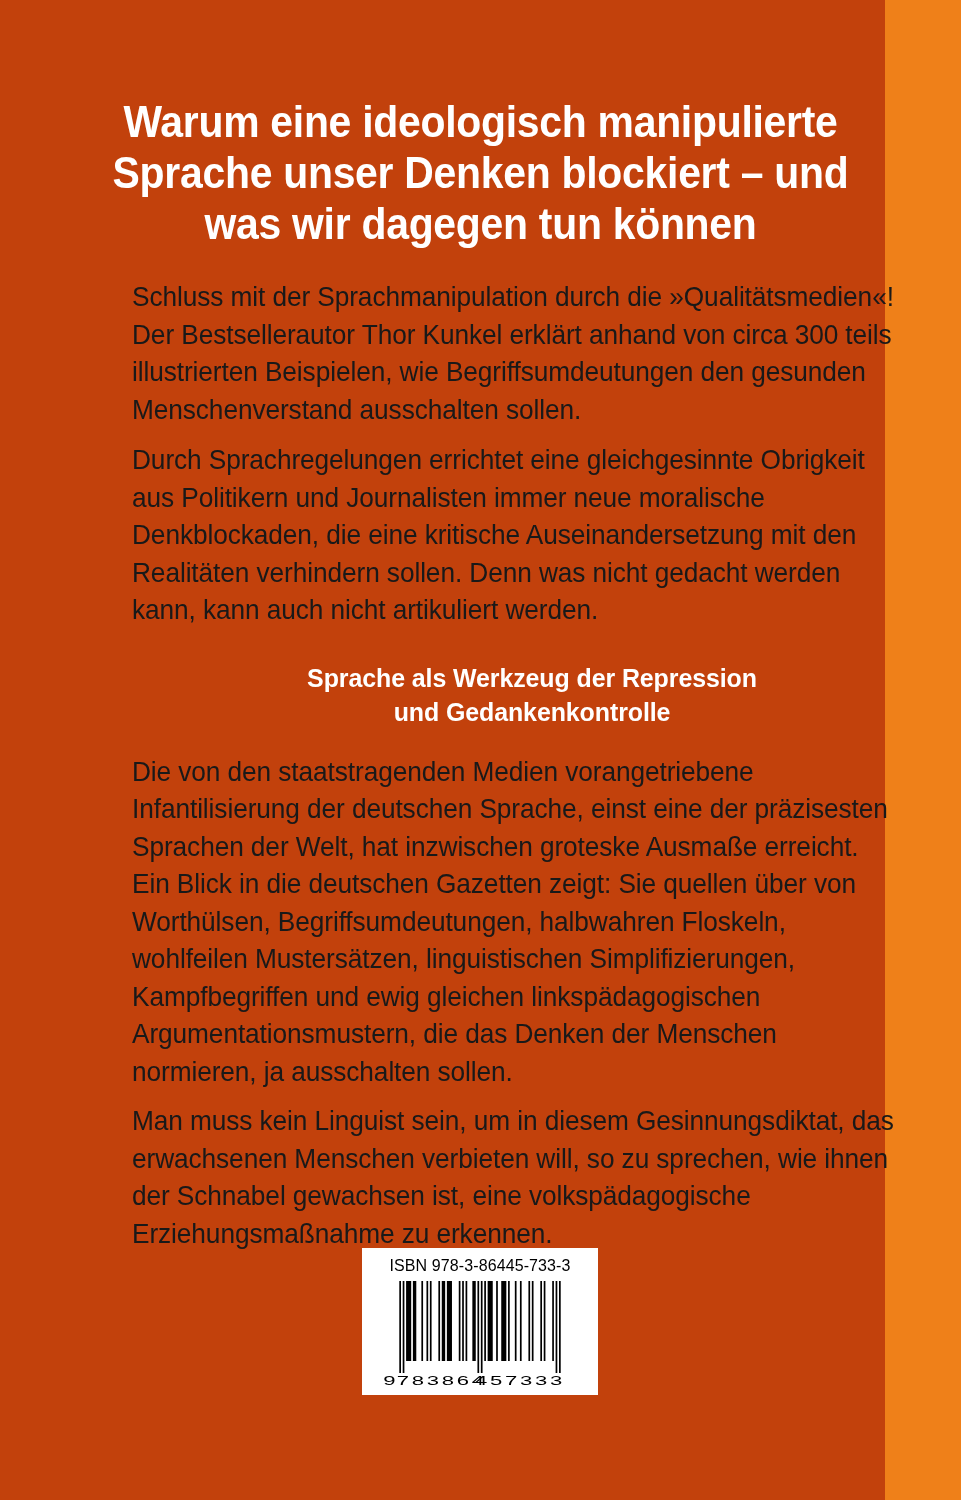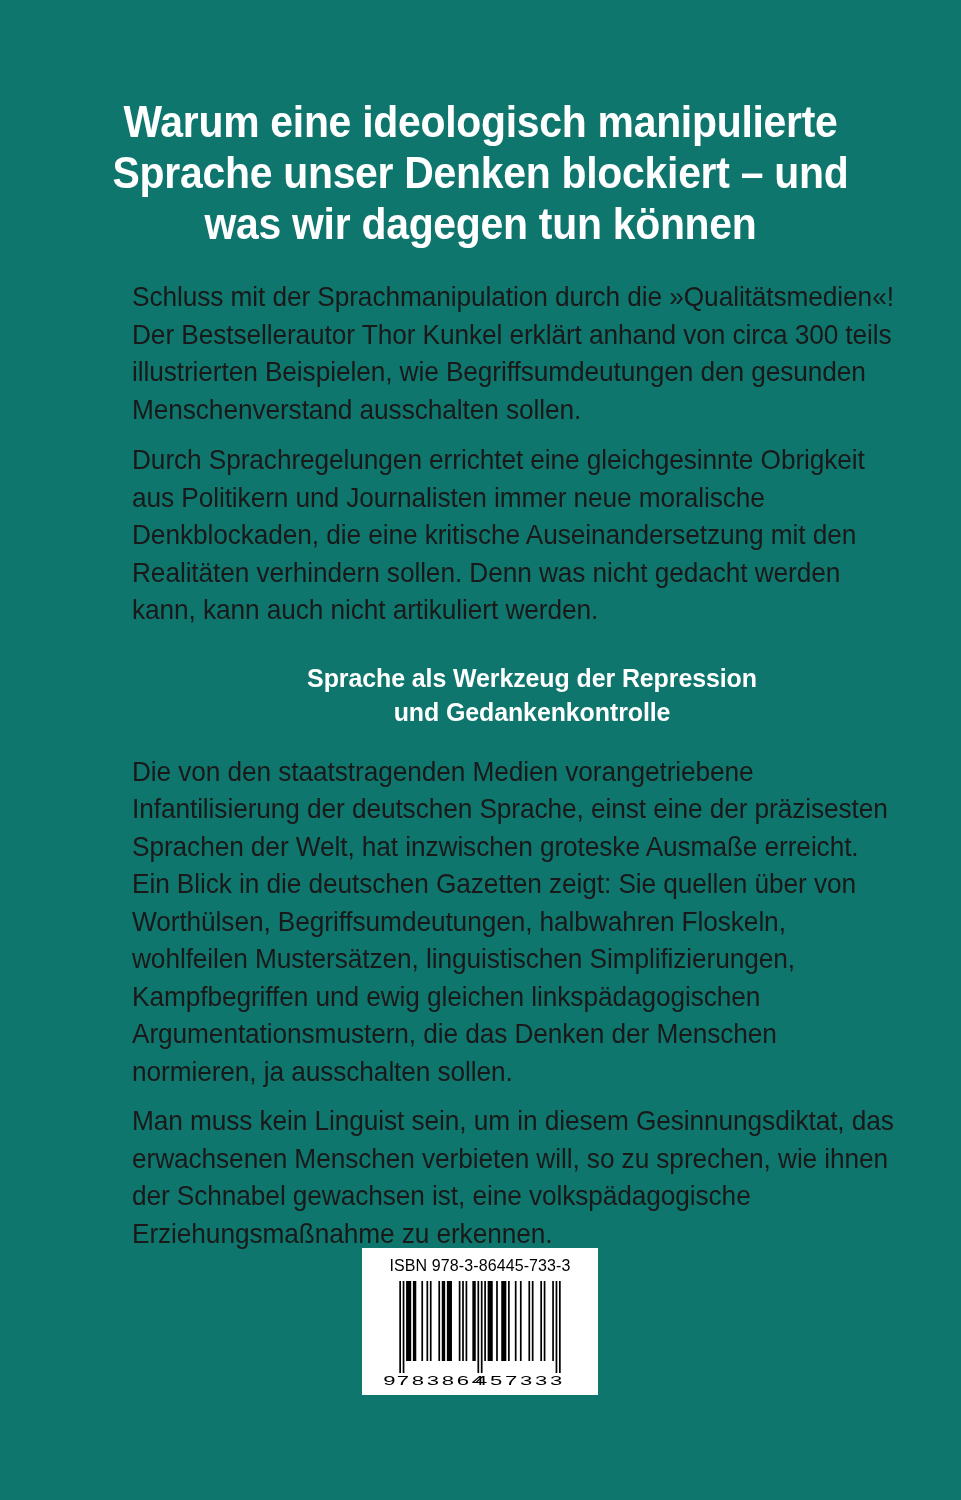--- a/index.html
+++ b/index.html
@@ -8,23 +8,23 @@
   }
   body {
     width: 961px;
     height: 1500px;
     background: #ef8019;
     font-family: "Liberation Sans", sans-serif;
     overflow: hidden;
   }
   .cover {
     position: relative;
-    width: 961px;
+    width: 885px;
     height: 1500px;
-    background: #0f766e;
+    background: #c2410c;
     box-sizing: border-box;
   }
 
   
   .headline {
     position: absolute;
     left: 80px;
     top: 96px;
     width: 801px;
     text-align: center;

